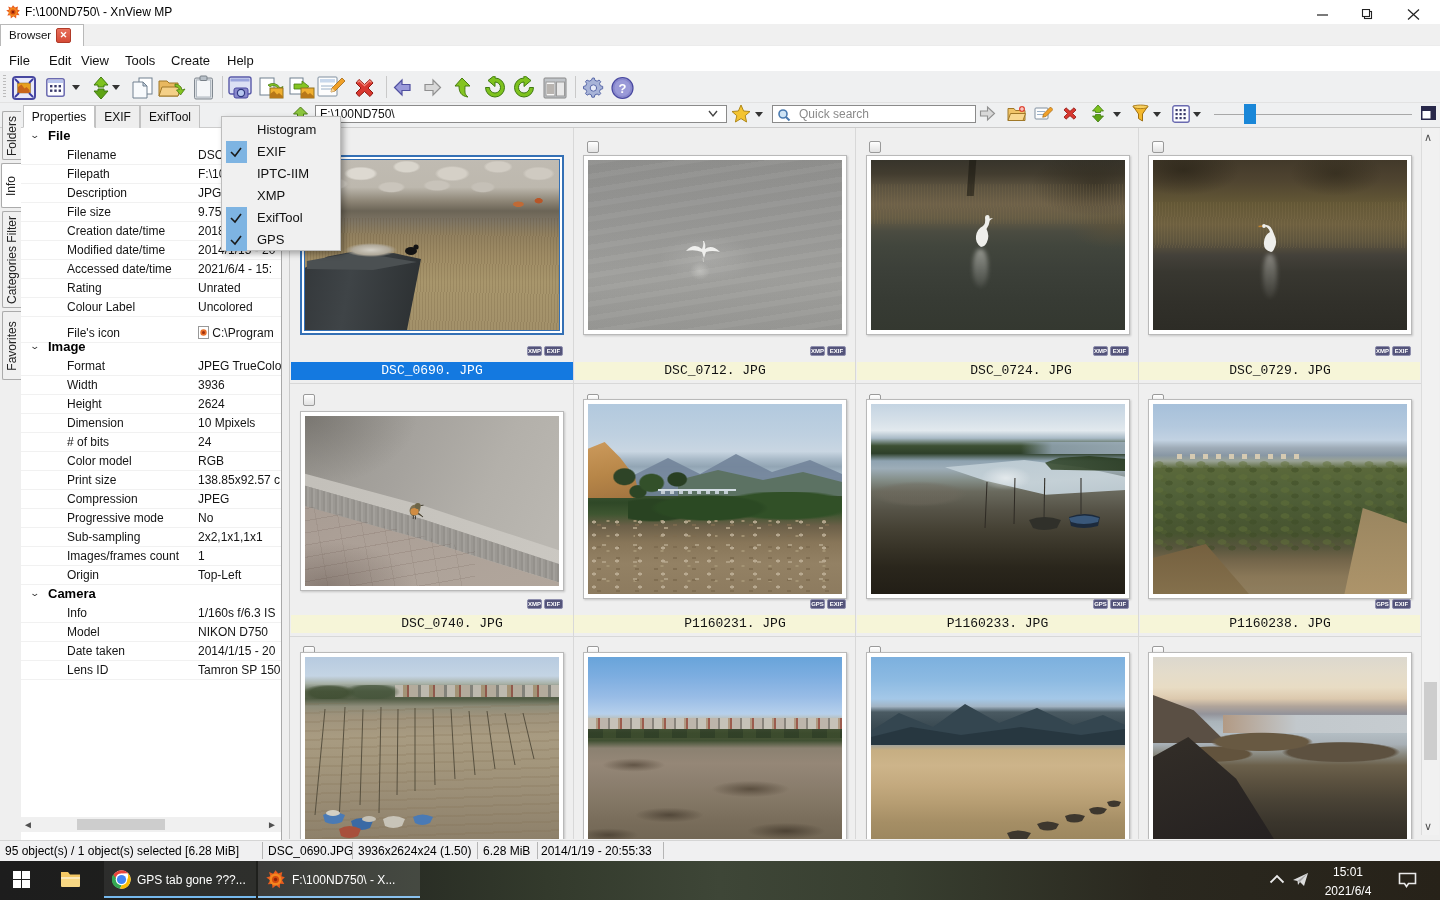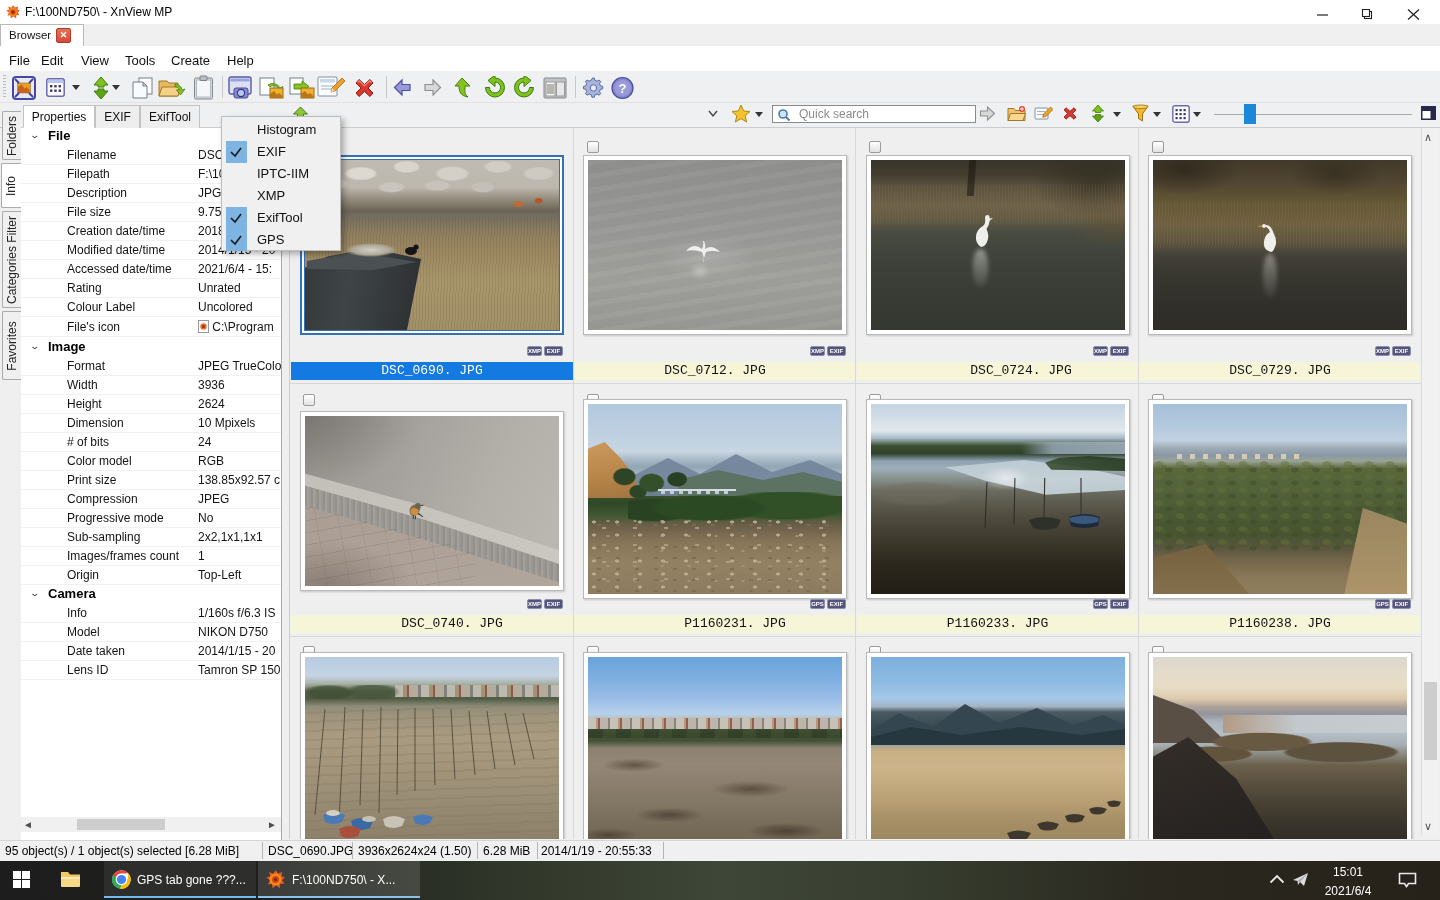--- a/index.html
+++ b/index.html
@@ -82,21 +82,21 @@
       <rect x="48.5" y="2.5" width="7" height="7" fill="none" stroke="#222" stroke-width="1.1"></rect>
       <rect x="46.5" y="0.5" width="7" height="7" fill="#fff" stroke="#222" stroke-width="1.1"></rect>
       <line x1="92" y1="0.5" x2="103" y2="10.5" stroke="#222" stroke-width="1.2"></line>
       <line x1="103" y1="0.5" x2="92" y2="10.5" stroke="#222" stroke-width="1.2"></line>
     </svg>
 <div class="abs" id="tabbar"></div>
 <div class="abs" id="tab-browser">Browser</div>
 <div class="abs" id="tab-x">✕</div>
 <div class="abs" id="menubar"></div>
 <div class="abs menu-item" style="left:9px">File</div>
-<div class="abs menu-item" style="left:41px">Edit</div>
+<div class="abs menu-item" style="left:49px">Edit</div>
 <div class="abs menu-item" style="left:81px">View</div>
 <div class="abs menu-item" style="left:125px">Tools</div>
 <div class="abs menu-item" style="left:171px">Create</div>
 <div class="abs menu-item" style="left:227px">Help</div>
 <div class="abs" id="toolbar"></div>
 <div class="abs" id="pathbar"></div>
 <svg class="abs" style="left:12px;top:76px" width="24" height="24" viewBox="0 0 24 24">
       <rect x="1" y="1" width="22" height="22" rx="3" fill="#e8e8f8" stroke="#4848a0" stroke-width="2"></rect>
       <rect x="5.5" y="7" width="13" height="10" fill="#e8a020" stroke="#806020" stroke-width="0.5"></rect>
       <path d="M6 11 l3.5 -2.5 3 4 2-1.5 3 3 v3 h-11.5z" fill="#c8641a"></path>
@@ -298,20 +298,21 @@
         </svg>
       </div>
 </div>
 
 <div class="abs ptab act" style="left:23px;width:72px;">Properties</div>
 <div class="abs ptab" style="left:95px;width:45px;">EXIF</div>
 <div class="abs ptab" style="left:140px;width:60px;">ExifTool</div>
 <svg class="abs" style="left:292px;top:106px" width="17" height="15" viewBox="0 0 17 15">
       <path d="M8.5 1 L15.5 8 L11.5 8 L11.5 13.5 L5.5 13.5 L5.5 8 L1.5 8 Z" fill="#8cc63e" stroke="#4e7c1a" stroke-width="1"></path>
     </svg>
+<div class="abs inputbox" style="left:315px;width:412px;padding:1px 4px;">F:\100ND750\</div>
 <svg class="abs" style="left:708px;top:110px" width="10" height="8" viewBox="0 0 10 8">
       <path d="M1 1 L5 6 L9 1" fill="none" stroke="#444" stroke-width="1.4"></path>
     </svg>
 <div class="abs inputbox" style="left:772px;width:204px;color:#8a8a8a;padding:1px 4px 1px 26px;">Quick search</div>
 <svg class="abs" style="left:777px;top:108px" width="14" height="14" viewBox="0 0 14 14">
       <circle cx="6" cy="6" r="4" fill="#cfe4f5" stroke="#4a7ab0" stroke-width="1.6"></circle>
       <line x1="9" y1="9" x2="12.5" y2="12.5" stroke="#4a7ab0" stroke-width="2"></line>
     </svg>
 
 <div class="abs" id="sidetabs"></div>
@@ -361,21 +362,21 @@
         <span class="vl">2021/6/4 - 15:</span>
       </div>
 <div class="prow" style="top:151px">
         <span class="lb">Rating</span>
         <span class="vl">Unrated</span>
       </div>
 <div class="prow" style="top:170px">
         <span class="lb">Colour Label</span>
         <span class="vl">Uncolored</span>
       </div>
-<div class="prow" style="top:190px">
+<div class="prow" style="top:196px">
         <span class="lb">File's icon</span>
         <span class="vl"><svg width="11" height="13" viewBox="0 0 11 13" style="vertical-align:-2px">
             <rect x="0.5" y="0.5" width="10" height="12" fill="#fff" stroke="#999"></rect>
             <circle cx="5.5" cy="6.5" r="3.2" fill="#e8702a"></circle>
             <circle cx="5.5" cy="6.5" r="1.5" fill="#a03010"></circle>
           </svg>&nbsp;C:\Program</span>
       </div>
 <div class="phead" style="top:210px">
         <span class="chev">⌄</span>
         <span class="ht">Image</span>

